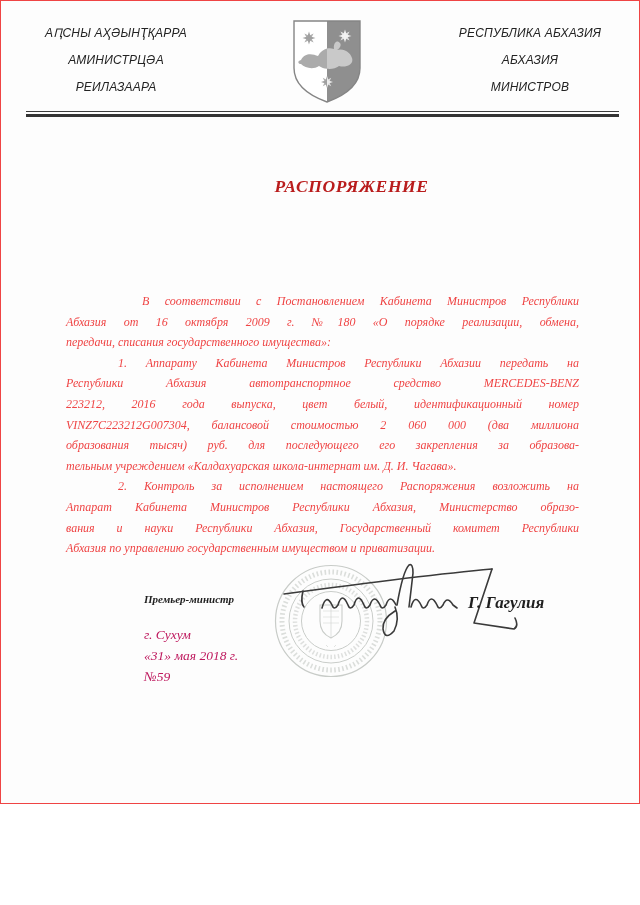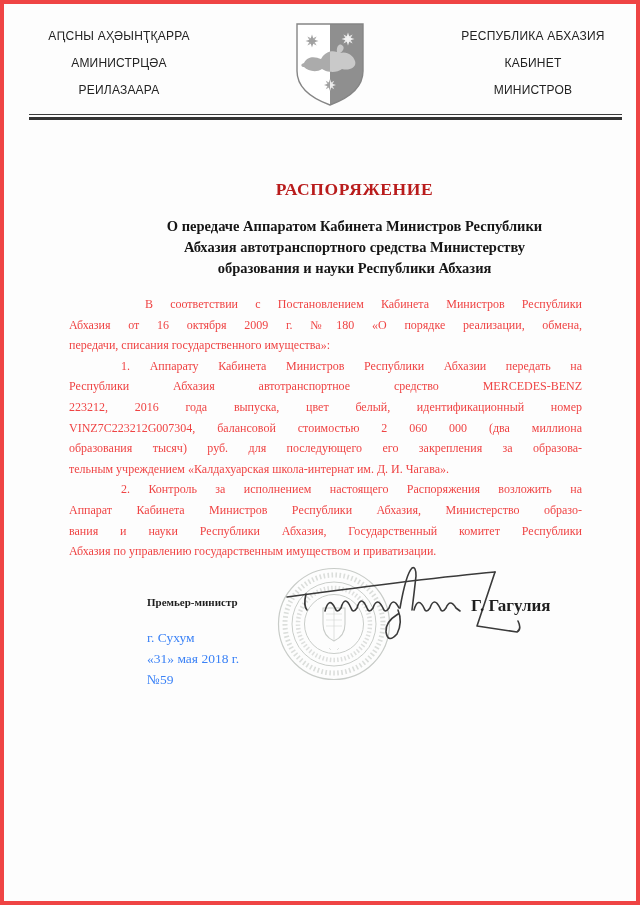--- a/index.html
+++ b/index.html
@@ -1,20 +1,21 @@
 <!DOCTYPE html>
 <html><head>
 <meta charset="utf-8">
 <style>
   html,body{margin:0;padding:0;background:#ffffff;}
   .page{
-    position:relative; width:640px; height:905px; background:#fdfdfd;
-    border:4px solid #ef4444; box-sizing:border-box; overflow:hidden;
+    position:relative; width:640px; height:804px; background:#fdfdfd;
+    border:1px solid #ef4444; box-sizing:border-box; overflow:hidden;
     color:#1f1f1f;
     font-family:"Liberation Serif", serif;
+    font-style:italic;
   }
   
   .hdr-col{position:absolute; top:26px; width:182px; text-align:center;
     font-family:"Liberation Sans", sans-serif; font-size:12px; letter-spacing:.2px; color:#232323;}
   .hdr-left{left:24px;}
   .hdr-right{left:438px;}
   .hdr-line{line-height:12px; margin-bottom:15px; white-space:nowrap;}
   .emblem{position:absolute; left:288px; top:17px;}
   .rule{position:absolute; left:25px; top:110px; width:593px;}
   .rule-a{border-top:1.5px solid #3c3c3c;}
@@ -28,21 +29,21 @@
   .body{position:absolute; left:65px; top:290px; width:513px; font-size:12px; color:#ef4444;}
   .doc-line{line-height:20.6px; text-align:justify; text-align-last:justify; white-space:normal;}
   .doc-line.last{text-align-last:left;}
   .ind-a{padding-left:76px;}
   .ind-b{padding-left:52px;}
   
   .sig-label{position:absolute; left:143px; top:592px; font-size:11px; font-weight:bold;}
   .sig-name{position:absolute; left:467px; top:592px; font-size:17px; font-weight:bold;}
   .seal{position:absolute; left:272px; top:562px; opacity:.9;}
   .signature{position:absolute; left:275px; top:558px;}
-  .foot-line{position:absolute; left:143px; font-size:13.5px; color:#3b82f6;}
+  .foot-line{position:absolute; left:143px; font-size:13.5px; color:#be185d;}
   .f-city{top:626px;} .f-date{top:647px;} .f-num{top:668px;}
 </style>
 </head>
 <body>
 
 <div class="page">
 
   <div class="hdr-col hdr-left">
     <div class="hdr-line">АԤСНЫ АҲӘЫНҬҚАРРА</div>
     <div class="hdr-line">АМИНИСТРЦӘА</div>
@@ -82,35 +83,30 @@
           <path d="M0,-6 L1.5,-1.5 L6,0 L1.5,1.5 L0,6 L-1.5,1.5 L-6,0 L-1.5,-1.5 Z"></path>
           <path transform="rotate(45)" d="M0,-6 L1.5,-1.5 L6,0 L1.5,1.5 L0,6 L-1.5,1.5 L-6,0 L-1.5,-1.5 Z" opacity="0.85"></path>
         </g>
         <path d="M12,42 C16,34 24,36 29,38 C33,31 39,29 45,31 C44,25 48,21 51,25 C53,28 50,31 48,32 C55,30 61,34 63,40 C65,46 58,50 50,48 C45,52 36,52 30,48 C24,52 16,50 12,46 C9,46 8,43 12,42 Z" fill="#c9c9c9"></path>
       </g>
     </svg>
   </div>
 
   <div class="hdr-col hdr-right">
     <div class="hdr-line">РЕСПУБЛИКА АБХАЗИЯ</div>
-    <div class="hdr-line">КАБИНЕТ</div>
+    <div class="hdr-line">АБХАЗИЯ</div>
     <div class="hdr-line">МИНИСТРОВ</div>
   </div>
 
   <div class="rule">
     <div class="rule-a"></div>
       <div class="rule-b"></div>
   </div>
 
   <div class="title">РАСПОРЯЖЕНИЕ</div>
-  <div class="subtitle">
-    <div>О передаче Аппаратом Кабинета Министров Республики</div>
-    <div>Абхазия автотранспортного средства Министерству</div>
-    <div>образования и науки Республики Абхазия</div>
-  </div>
 
   <div class="body">
     <div>
       <div class="doc-line ind-a">В соответствии с Постановлением Кабинета Министров Республики</div>
       <div class="doc-line">Абхазия от 16 октября 2009 г. №180 «О порядке реализации, обмена,</div>
       <div class="doc-line last">передачи, списания государственного имущества»:</div>
     </div>
     <div>
       <div class="doc-line ind-b">1. Аппарату Кабинета Министров Республики Абхазии передать на</div>
       <div class="doc-line">Республики Абхазия автотранспортное средство MERCEDES-BENZ</div>

